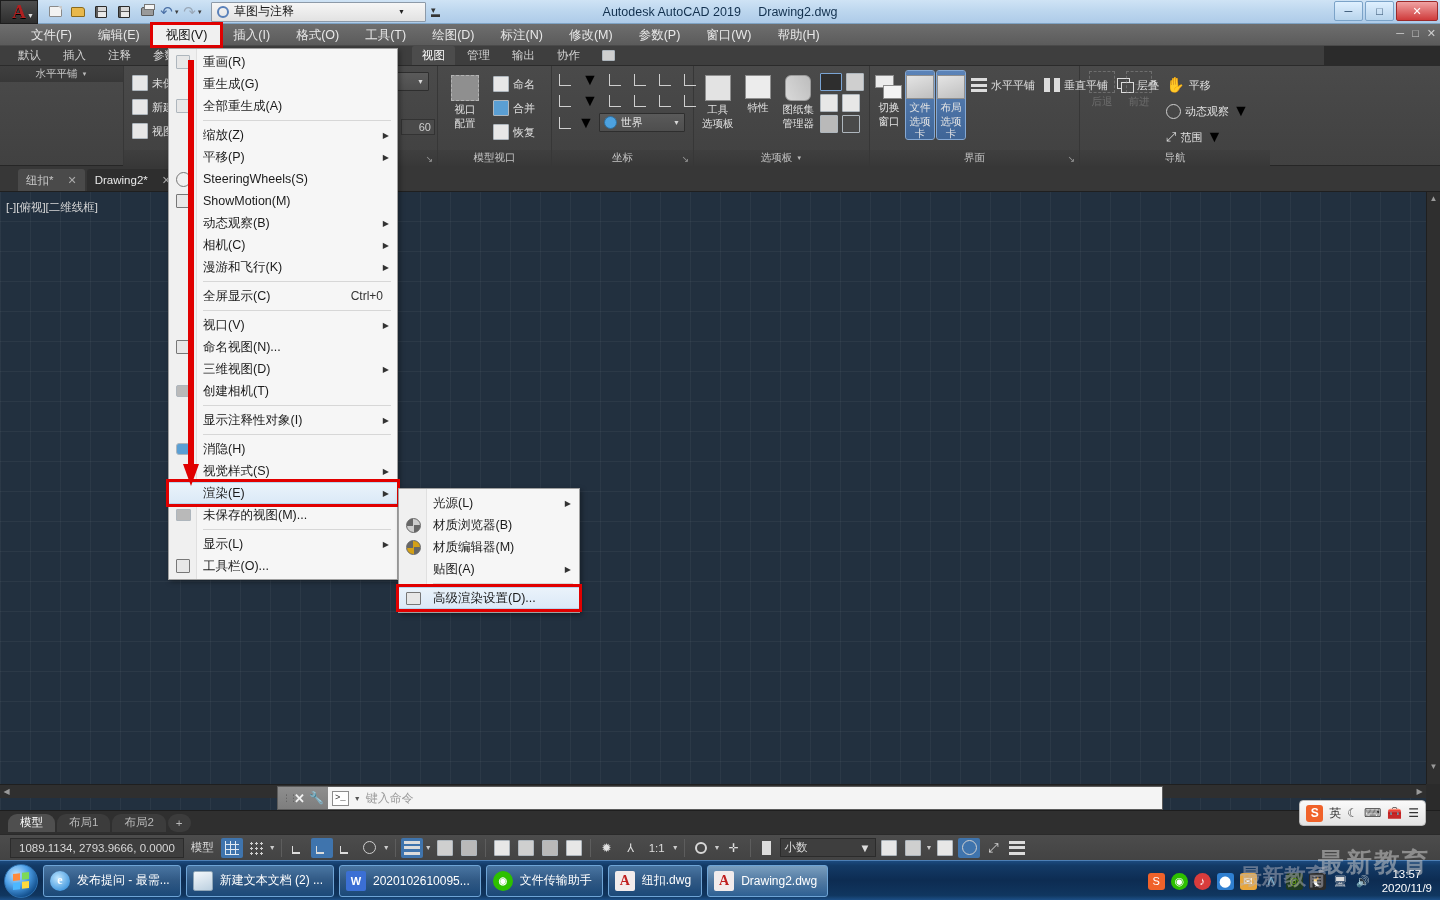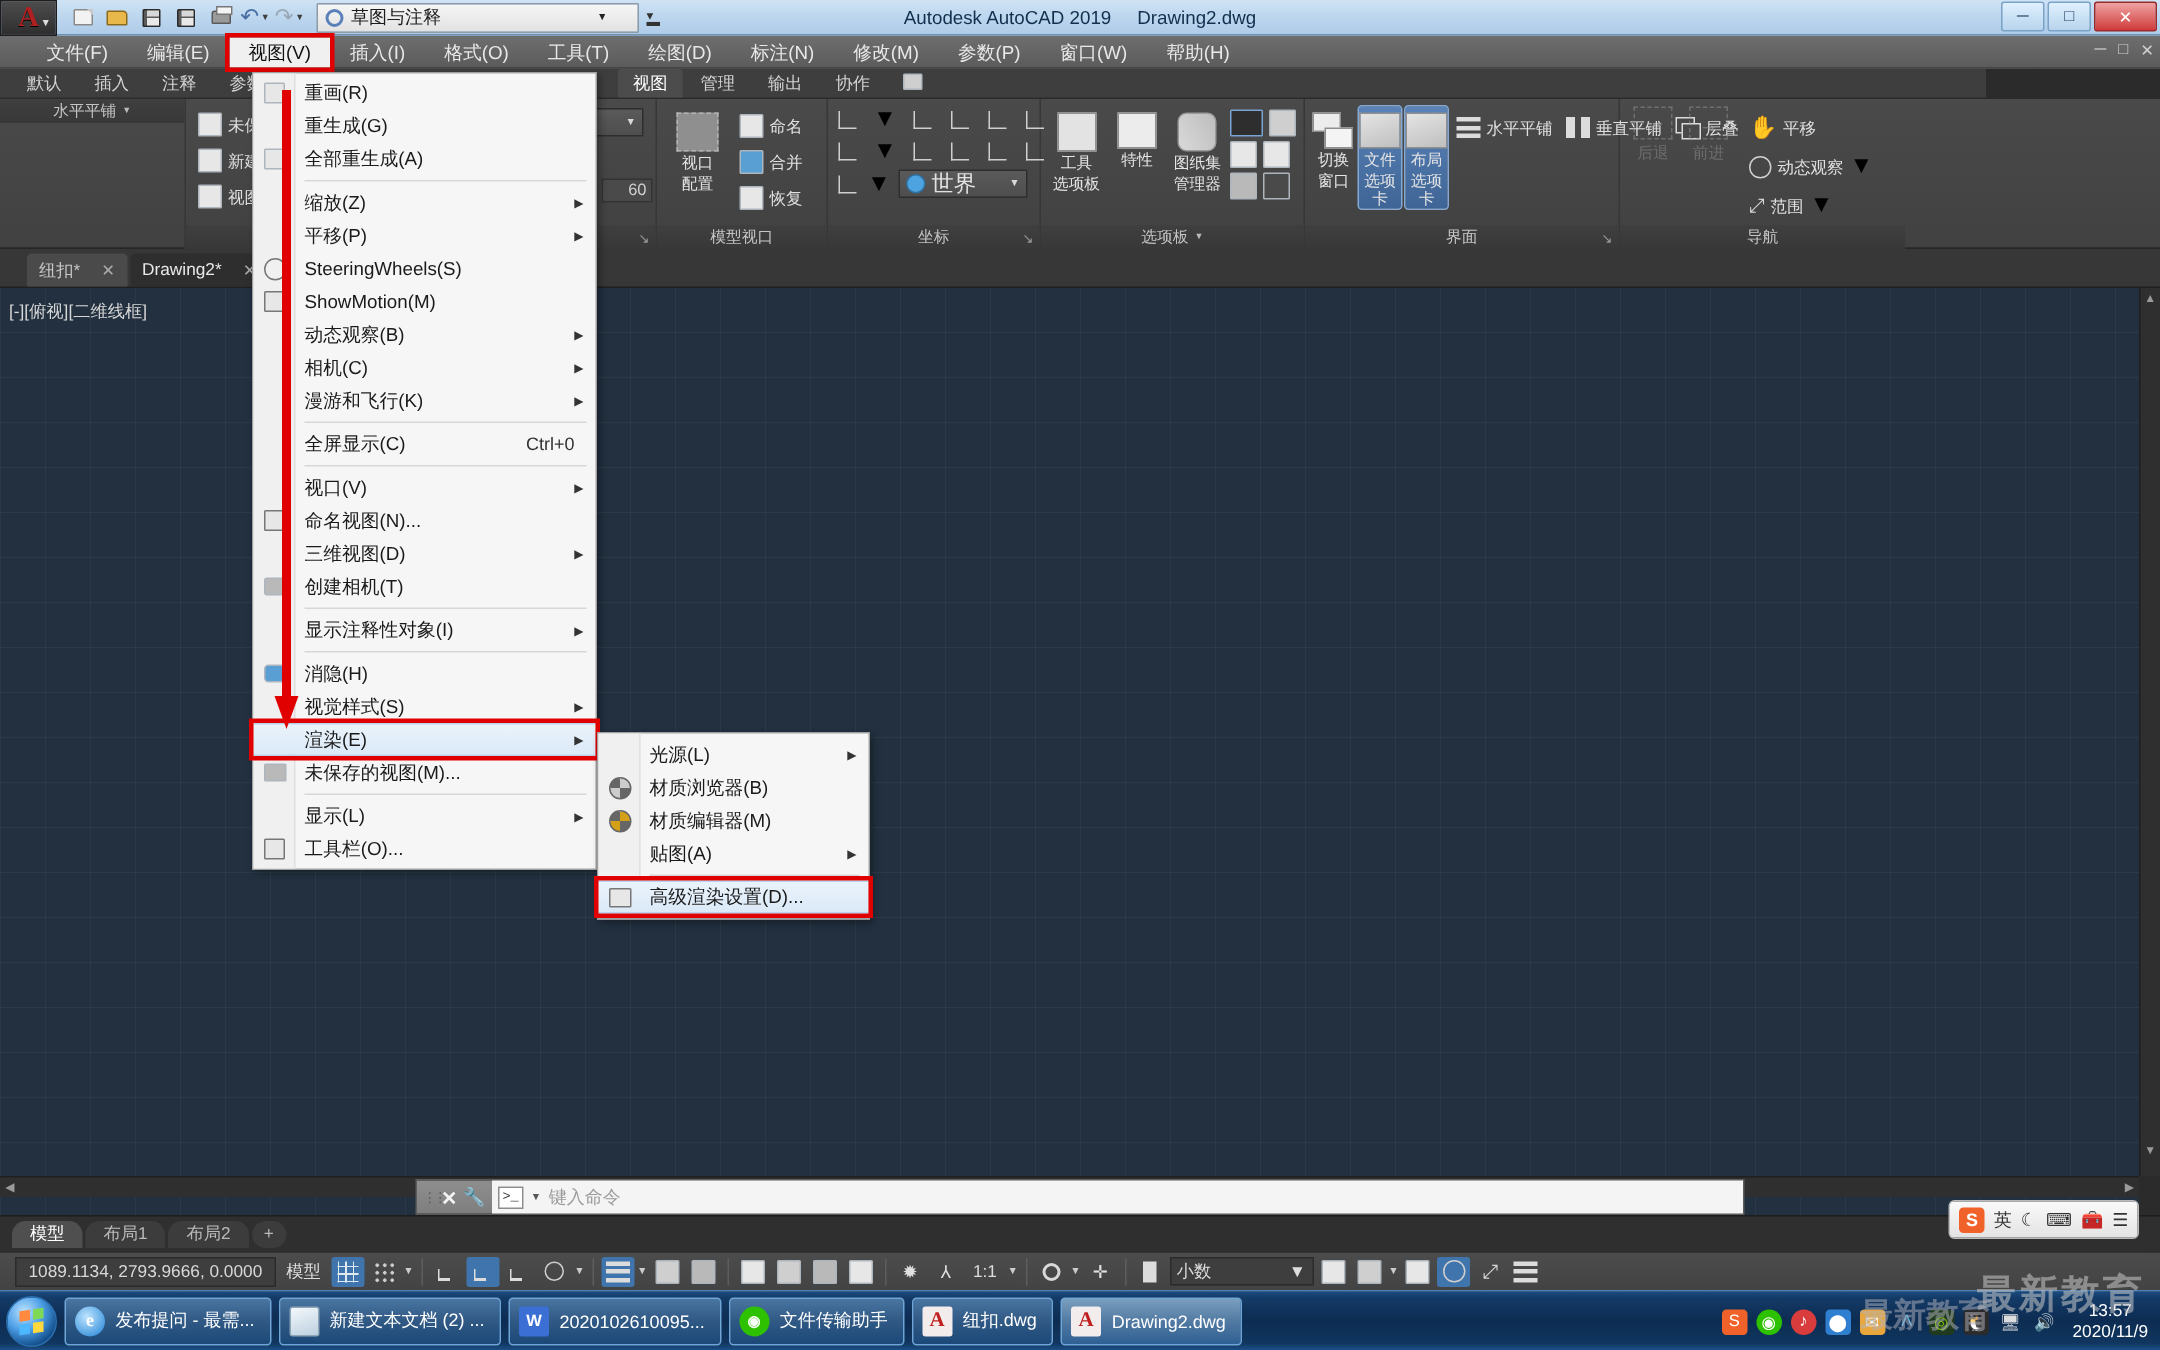--- a/index.html
+++ b/index.html
@@ -115,21 +115,21 @@
   .sr-label { font-size: 11px; color: #e0e0e0; white-space: nowrap; }
   .sq { width:16px;height:16px;border:1px solid #aeb6bd; background:#8e9398; border-radius:1px; display:inline-block;}
   .sq.blue { background:#5a9fd4; }
   .sq.wht { background:#e7e7e7; }
   .sq.gry { background:#b9b9b9; }
   .sq.lgt { background:#cfcfcf; }
   .combo {
     height:19px; background: linear-gradient(to bottom,#5a5a5a,#4e4e4e); border:1px solid #2e2e2e;
     display:flex; align-items:center; padding:0 4px; gap:4px; border-radius:1px;
   }
-  .combo .ctext { font-size:15px; color:#e2e2e2; flex:1; white-space:nowrap; overflow:hidden;}
+  .combo .ctext { font-size:11px; color:#e2e2e2; flex:1; white-space:nowrap; overflow:hidden;}
   .combo .ccaret { font-size:7px; color:#d8d8d8;}
   .slider-row { display:flex; align-items:center; gap:4px; }
   .slider-bar { width:120px; height:14px; background:#6d6d6d; border:1px solid #3a3a3a;}
   .slider-val { width:34px; height:16px; background:#4a4a4a; border:1px solid #333; color:#cfcfcf;
                 font-size:11px; text-align:right; padding-right:3px; line-height:14px;}
   .cube-ic {
     width:26px;height:26px;
     background: linear-gradient(135deg,#f2f2f2 0%, #d8d8d8 45%, #b6b6b6 100%);
     border:1px solid #999; transform: none;
   }

